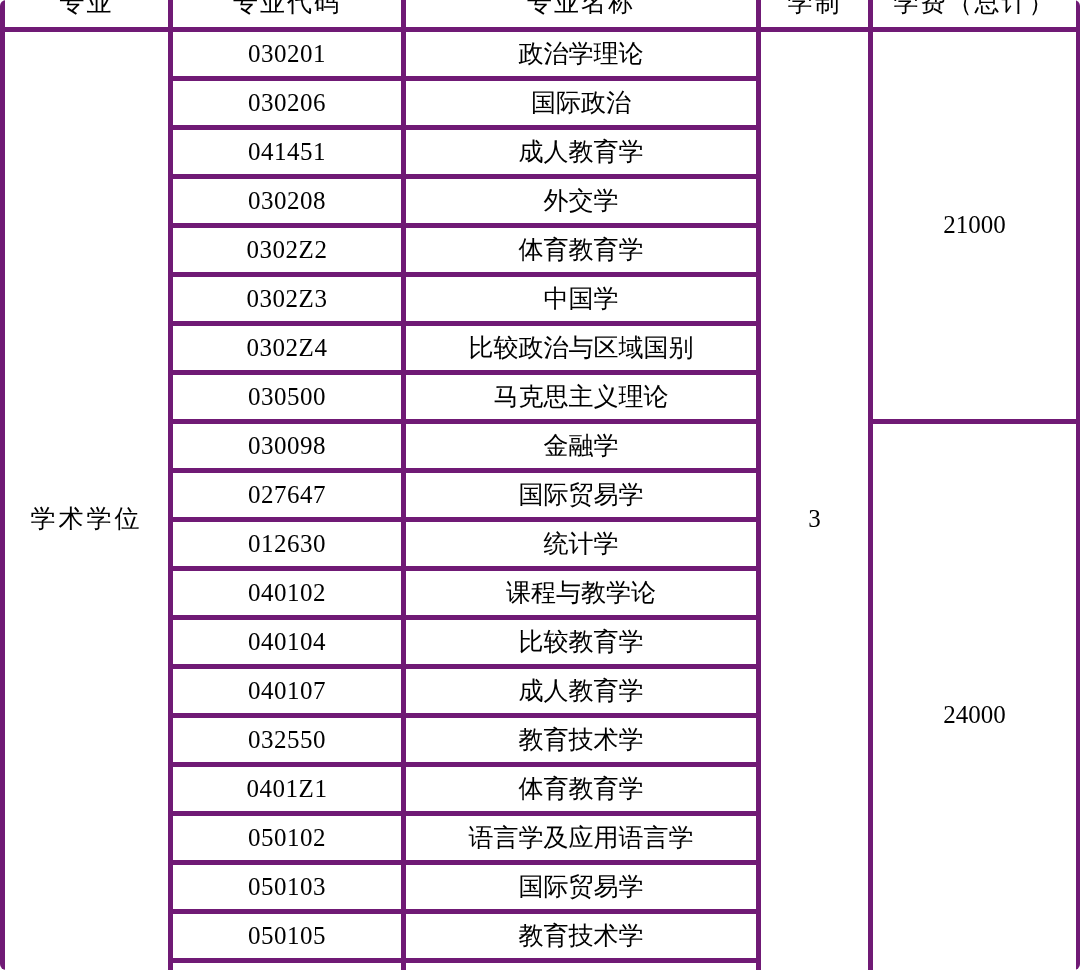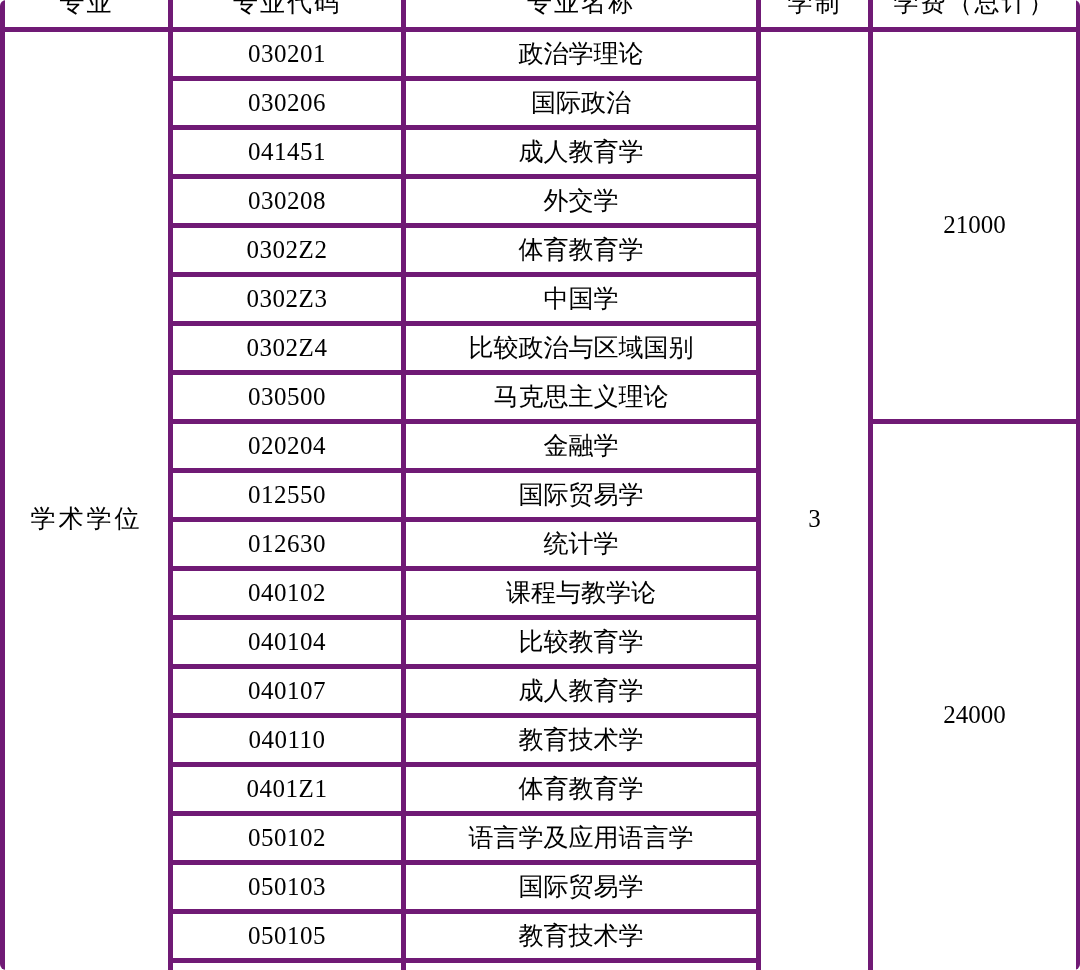--- a/index.html
+++ b/index.html
@@ -128,46 +128,46 @@
         </tr>
         <tr>
           <td class="code-cell">0302Z4</td>
           <td class="name-cell">比较政治与区域国别</td>
         </tr>
         <tr>
           <td class="code-cell">030500</td>
           <td class="name-cell">马克思主义理论</td>
         </tr>
         <tr>
-          <td class="code-cell">020204</td>
+          <td class="code-cell">030098</td>
           <td class="name-cell">金融学</td>
           <td class="fee-cell" rowspan="12">24000</td>
         </tr>
         <tr>
-          <td class="code-cell">012550</td>
+          <td class="code-cell">027647</td>
           <td class="name-cell">国际贸易学</td>
         </tr>
         <tr>
           <td class="code-cell">012630</td>
           <td class="name-cell">统计学</td>
         </tr>
         <tr>
           <td class="code-cell">040102</td>
           <td class="name-cell">课程与教学论</td>
         </tr>
         <tr>
           <td class="code-cell">040104</td>
           <td class="name-cell">比较教育学</td>
         </tr>
         <tr>
           <td class="code-cell">040107</td>
           <td class="name-cell">成人教育学</td>
         </tr>
         <tr>
-          <td class="code-cell">040110</td>
+          <td class="code-cell">032550</td>
           <td class="name-cell">教育技术学</td>
         </tr>
         <tr>
           <td class="code-cell">0401Z1</td>
           <td class="name-cell">体育教育学</td>
         </tr>
         <tr>
           <td class="code-cell">050102</td>
           <td class="name-cell">语言学及应用语言学</td>
         </tr>

